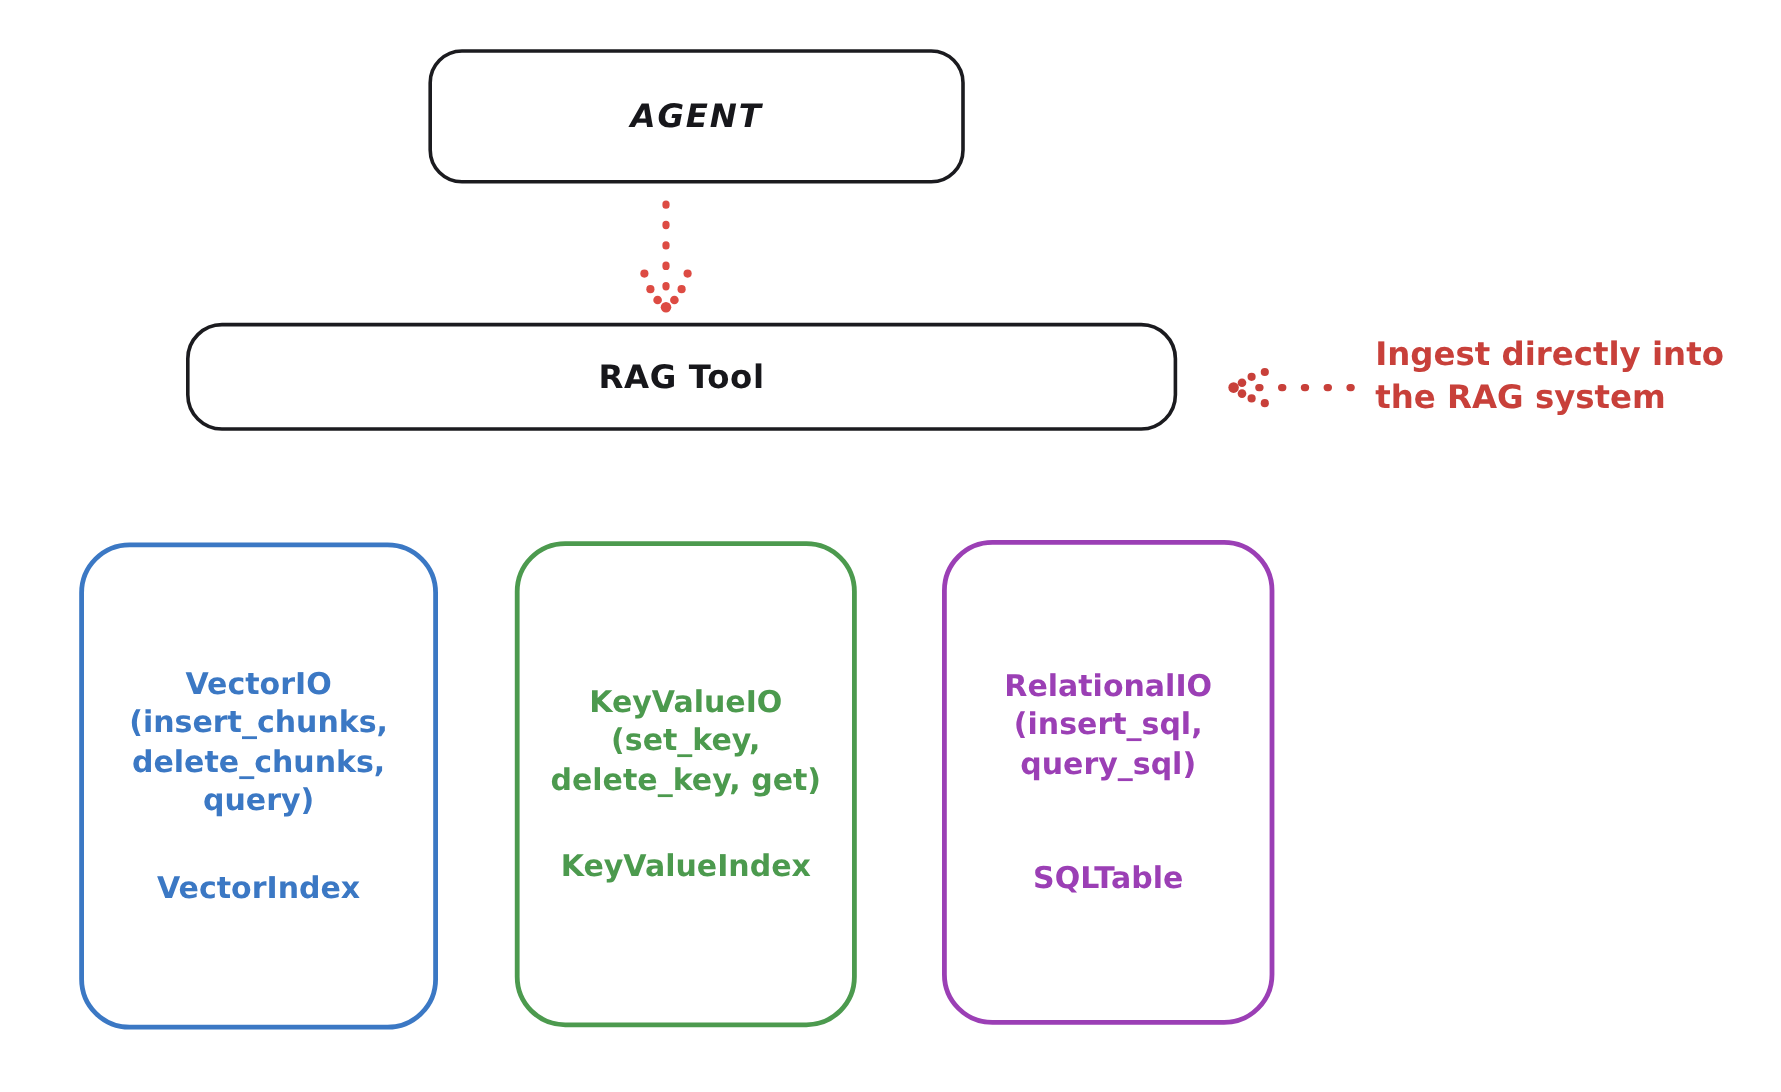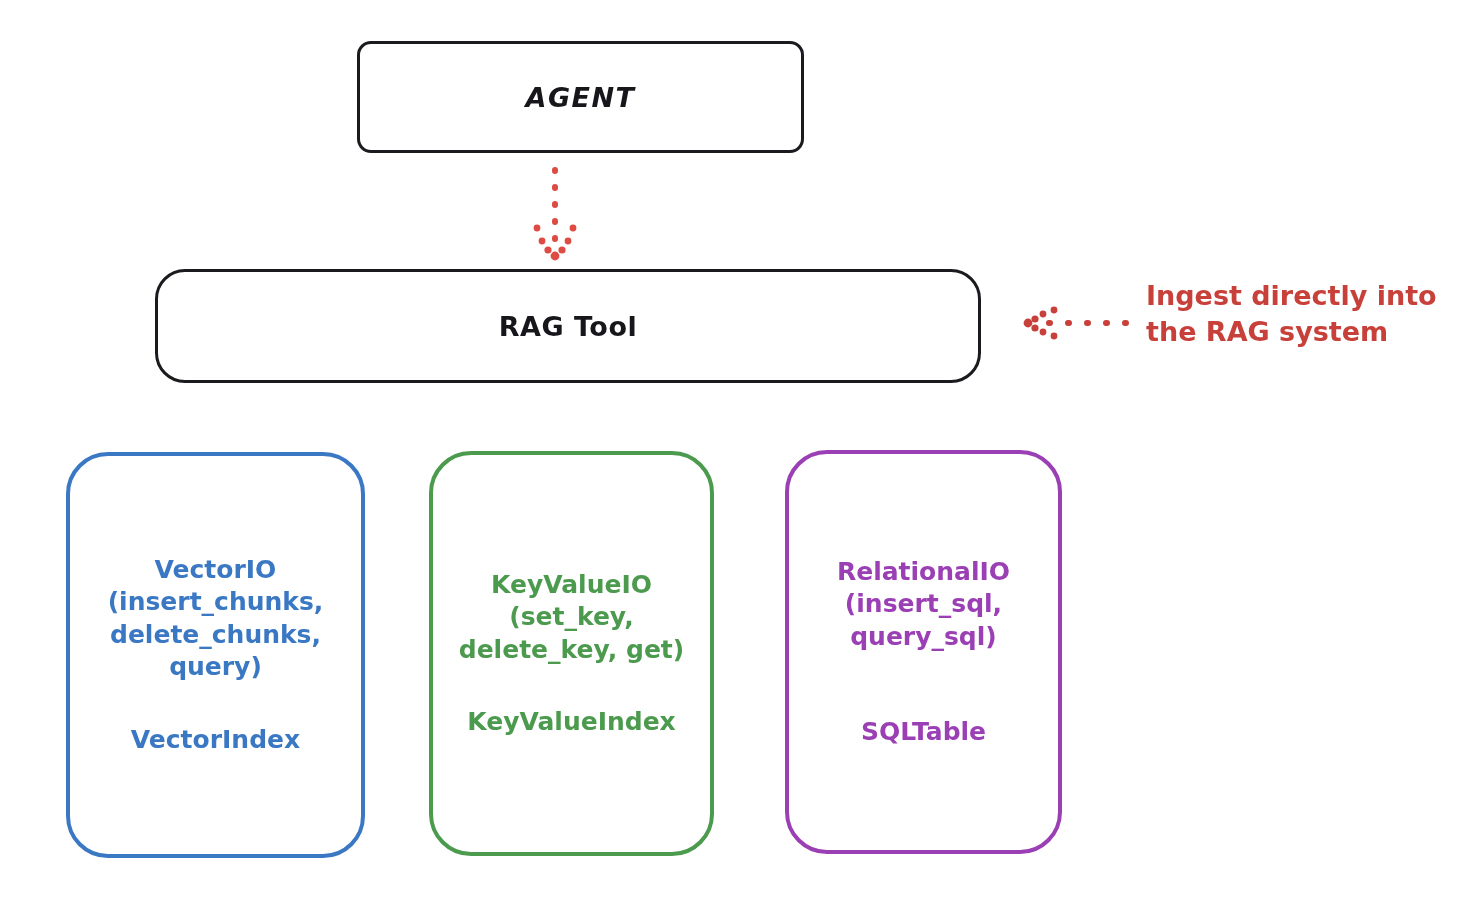--- a/index.html
+++ b/index.html
@@ -27,21 +27,21 @@
     background: #ffffff;
     display: flex;
     align-items: center;
     justify-content: center;
     text-align: center;
   }
 
   
   .node-dark {
     border: 3.5px solid #1b1b1f;
-    border-radius: 14px;
+    border-radius: 28px;
   }
   .node-dark .node-label {
     font-family: "DejaVu Sans", sans-serif;
     font-style: italic;
     font-weight: 700;
     letter-spacing: 1.5px;
     color: #17171b;
   }
 
   #agent-box {
@@ -49,21 +49,21 @@
     top: 41px;
     width: 447px;
     height: 112px;
   }
   #agent-box .node-label { font-size: 27px; }
 
   #ragtool-box {
     left: 155px;
     top: 269px;
     width: 826px;
-    height: 114px;
+    height: 90px;
     border-radius: 30px;
   }
   #ragtool-box .node-label {
     font-size: 27px;
     font-style: normal;
     letter-spacing: 0.5px;
     font-weight: 600;
   }
 
   

